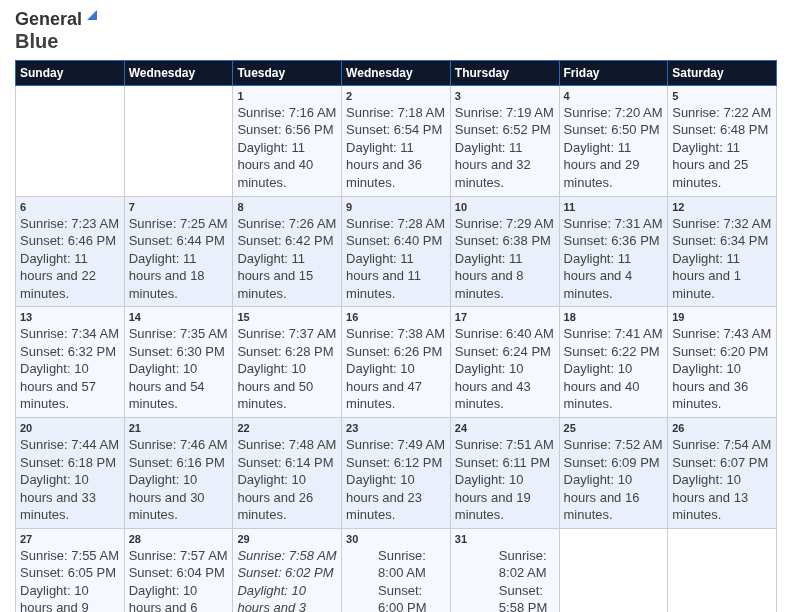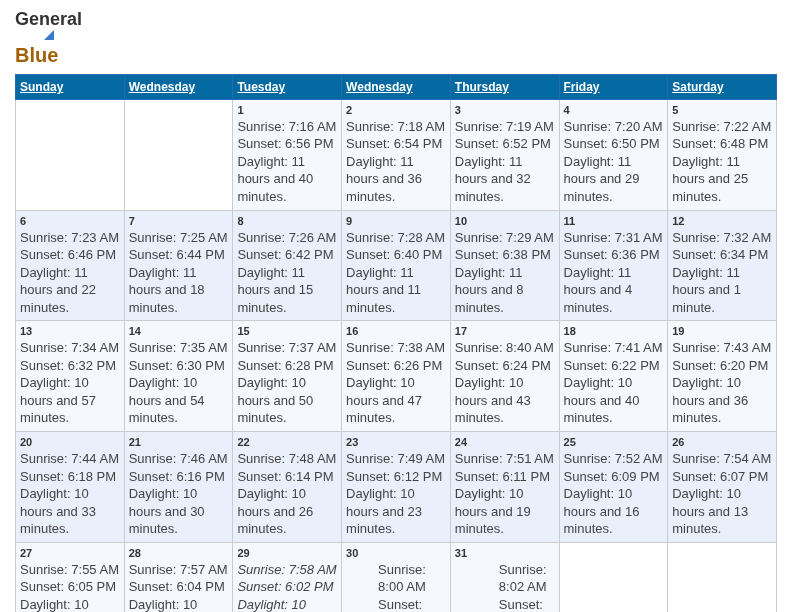--- a/index.html
+++ b/index.html
@@ -23,48 +23,46 @@
     }
     .logo-text {
       font-size: 18px;
       font-weight: bold;
       color: #333;
       line-height: 1.1;
     }
     .logo-blue { color: #2563a8; }
     .logo-line {
       display: flex;
-      align-items: center;
-      flex-direction: column;
+      align-items: flex-start;
     }
     .title-block { text-align: right; }
     .month-title {
       font-size: 36px;
       font-weight: normal;
       color: #333;
     }
     .subtitle {
       font-size: 14px;
       color: #555;
       margin-top: 2px;
     }
     table {
       width: 100%;
       border-collapse: collapse;
       margin-top: 8px;
     }
     thead th {
-      background-color: #0369a1;
+      background-color: #0f172a;
       color: #fff;
       font-size: 12px;
       font-weight: bold;
       padding: 5px 4px;
       text-align: left;
       border: 1px solid #2a68b9;
-      text-decoration: underline;
     }
     tbody td {
       border: 1px solid #ccc;
       vertical-align: top;
       padding: 4px 4px;
       font-size: 9.5px;
       color: #333;
       width: 14.28%;
       min-height: 70px;
       background: #fff;
@@ -89,21 +87,21 @@
 
 <div class="header">
   <div class="logo">
     <div class="logo-line">
       <span class="logo-text" style="color:#333">General</span>
       <svg width="18" height="18" viewBox="0 0 18 18" style="margin-left:1px;margin-top:-4px">
         <polygon points="4,14 14,14 14,4" fill="#3a78c9"></polygon>
       </svg>
     </div>
     <div>
-      <span class="logo-text logo-blue" style="font-size:20px;font-weight:bold;color:#a16207">Blue</span>
+      <span class="logo-text logo-blue" style="font-size:20px;font-weight:bold;color:#404040">Blue</span>
     </div>
   </div>
   <div class="title-block">
     <div class="month-title"></div>
     <div class="subtitle"></div>
   </div>
 </div>
 
 <table>
   <thead>
@@ -216,21 +214,21 @@
 Daylight: 10 hours and 50 minutes.</div>
         </td>
         <td>
           <span class="day-number">16</span>
           <div class="cell-text" style="white-space: pre-line;">Sunrise: 7:38 AM
 Sunset: 6:26 PM
 Daylight: 10 hours and 47 minutes.</div>
         </td>
         <td>
           <span class="day-number">17</span>
-          <div class="cell-text" style="white-space: pre-line;">Sunrise: 8:40 AM
+          <div class="cell-text" style="white-space: pre-line;">Sunrise: 6:40 AM
 Sunset: 6:24 PM
 Daylight: 10 hours and 43 minutes.</div>
         </td>
         <td>
           <span class="day-number">18</span>
           <div class="cell-text" style="white-space: pre-line;">Sunrise: 7:41 AM
 Sunset: 6:22 PM
 Daylight: 10 hours and 40 minutes.</div>
         </td>
         <td>

